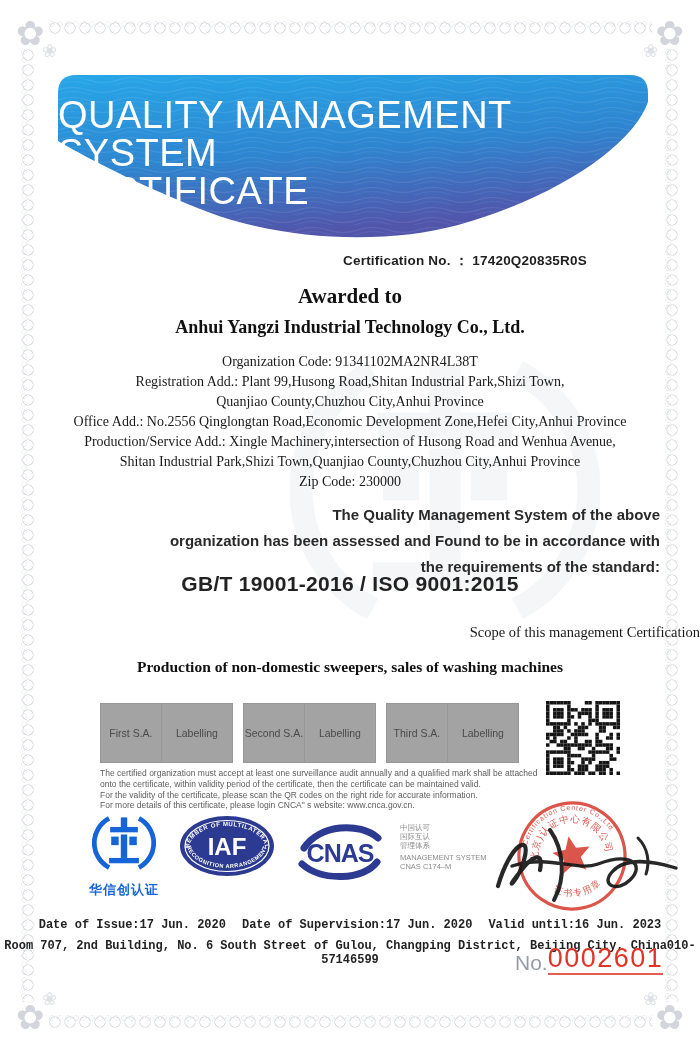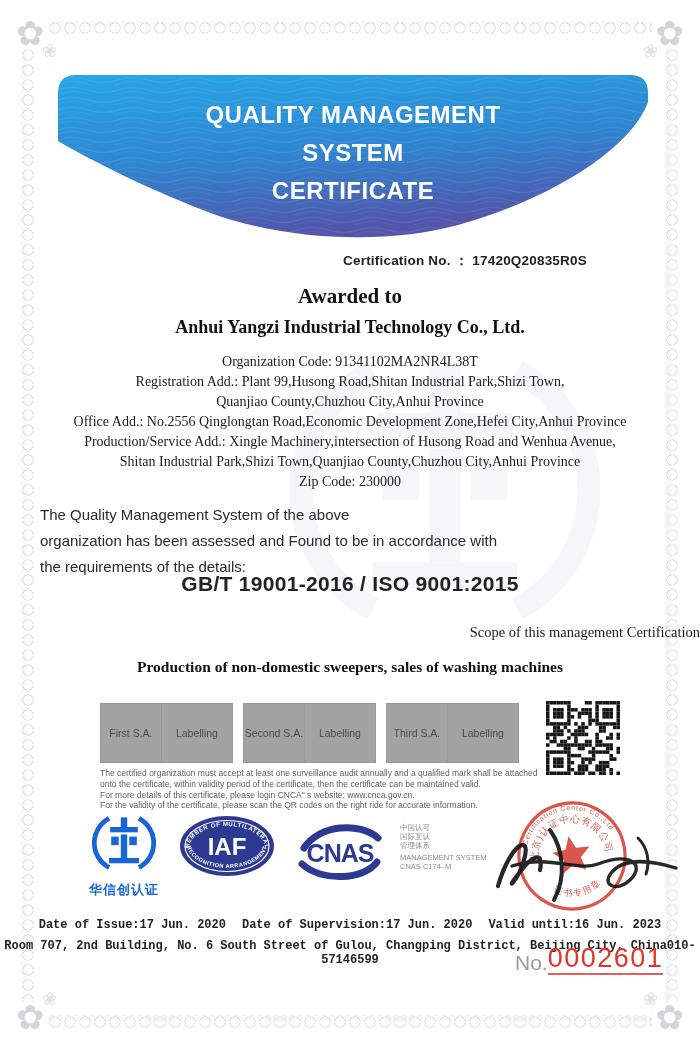--- a/index.html
+++ b/index.html
@@ -27,37 +27,37 @@
     background-size:16px 15px,8px 8px;background-repeat:repeat-y;}
   .corner{position:absolute;color:#d3d5dd;font-family:"DejaVu Sans",sans-serif;line-height:1;}
   .corner .big{font-size:34px;}
   .corner .small{font-size:18px;color:#dfe1e7;position:absolute;}
   .c-tl{top:2px;left:2px;} .c-tr{top:2px;right:2px;} .c-bl{bottom:2px;left:2px;} .c-br{bottom:2px;right:2px;}
   .c-tl .small{top:26px;left:26px;} .c-tr .small{top:26px;right:26px;}
   .c-bl .small{bottom:26px;left:26px;} .c-br .small{bottom:26px;right:26px;}
 
   
   .banner{position:absolute;left:58px;top:75px;width:590px;height:170px;}
-  .banner-text{position:absolute;left:58px;top:96px;width:590px;text-align:center;
-    color:#fff;font-weight:bold;font-size:24px;line-height:38px;letter-spacing:.5px;}
+  .banner-text{position:absolute;left:58px;top:96px;width:590px;
+    color:#fff;font-weight:normal;font-size:38px;line-height:38px;letter-spacing:.5px;}
 
   
   .watermark{position:absolute;left:290px;top:320px;color:#5f6f94;opacity:.055;}
 
   
   .certno{position:absolute;left:0;top:252px;width:700px;text-align:center;
     font-size:13.5px;font-weight:bold;color:#1f1f1f;letter-spacing:.2px;padding-left:230px;box-sizing:border-box;}
   .awarded{position:absolute;left:0;top:284px;width:700px;text-align:center;
     font-family:"Liberation Serif",serif;font-weight:bold;font-size:21px;color:#111;}
   .company{position:absolute;left:0;top:317px;width:700px;text-align:center;
     font-family:"Liberation Serif",serif;font-weight:bold;font-size:18px;color:#111;}
   .details{position:absolute;left:35px;top:352px;width:630px;text-align:center;
     font-family:"Liberation Serif",serif;font-size:14px;line-height:20px;color:#1a1a1a;}
-  .statement{position:absolute;left:40px;top:502px;width:620px;text-align:left;
-    font-weight:normal;font-size:15px;line-height:26px;color:#2a2a2a;}
+  .statement{position:absolute;left:40px;top:502px;width:620px;text-align:right;
+    font-weight:bold;font-size:15px;line-height:26px;color:#2a2a2a;}
   .standard{position:absolute;left:0;top:572px;width:700px;text-align:center;
     font-weight:bold;font-size:21px;color:#222;letter-spacing:.3px;}
   .scope-title{position:absolute;left:0;top:624px;width:700px;text-align:right;
     font-family:"Liberation Serif",serif;font-size:14.5px;color:#1a1a1a;}
   .scope-value{position:absolute;left:0;top:658px;width:700px;text-align:center;
     font-family:"Liberation Serif",serif;font-weight:bold;font-size:15.5px;color:#111;}
 
   
   .audit{position:absolute;left:100px;top:703px;display:flex;gap:10px;}
   .audit-box{width:131px;height:58px;border:1px solid #979797;display:flex;background:#a3a3a3;}
@@ -163,21 +163,21 @@
     <div>Quanjiao County,Chuzhou City,Anhui Province</div>
     <div>Office Add.: No.2556 Qinglongtan Road,Economic Development Zone,Hefei City,Anhui Province</div>
     <div>Production/Service Add.: Xingle Machinery,intersection of Husong Road and Wenhua Avenue,</div>
     <div>Shitan Industrial Park,Shizi Town,Quanjiao County,Chuzhou City,Anhui Province</div>
     <div>Zip Code: 230000</div>
   </div>
 
   <div class="statement">
     <div>The Quality Management System of the above</div>
     <div>organization has been assessed and Found to be in accordance with</div>
-    <div>the requirements of the details:</div>
+    <div>the requirements of the standard:</div>
   </div>
   <div class="standard">GB/T 19001-2016 / ISO 9001:2015</div>
 
   <div class="scope-title">Scope of this management Certification</div>
   <div class="scope-value">Production of non-domestic sweepers, sales of washing machines</div>
 
   <div class="audit">
     <div class="audit-box">
       <div class="cell c1">First S.A.</div>
       <div class="cell c2">Labelling</div>
@@ -430,22 +430,22 @@
       <rect x="45.81" y="70.48" width="3.52" height="3.52" fill="#141414"></rect>
       <rect x="52.86" y="70.48" width="3.52" height="3.52" fill="#141414"></rect>
       <rect x="56.38" y="70.48" width="3.52" height="3.52" fill="#141414"></rect>
       <rect x="63.43" y="70.48" width="3.52" height="3.52" fill="#141414"></rect>
       <rect x="70.48" y="70.48" width="3.52" height="3.52" fill="#141414"></rect>
     </svg>
 
   <div class="fineprint">
     <div>The certified organization must accept at least one surveillance audit annually and a qualified mark shall be attached</div>
     <div>onto the certificate, within validity period of the certificate, then the certificate can be maintained valid.</div>
+    <div>For the validity of the certificate, please scan the QR codes on the right ride for accurate information.</div>
     <div>For more details of this certificate, please login CNCA" s website: www.cnca.gov.cn.</div>
-    <div>For the validity of the certificate, please scan the QR codes on the right ride for accurate information.</div>
   </div>
 
   <div class="hx-wrap">
     <svg width="64" height="64" viewBox="0 0 60 60" style="color:#1565d8">
       <use href="#hxGlyph"></use>
     </svg>
     <div class="hx-caption">华信创认证</div>
   </div>
 
   <svg class="iaf" width="96" height="62" viewBox="0 0 96 62">

